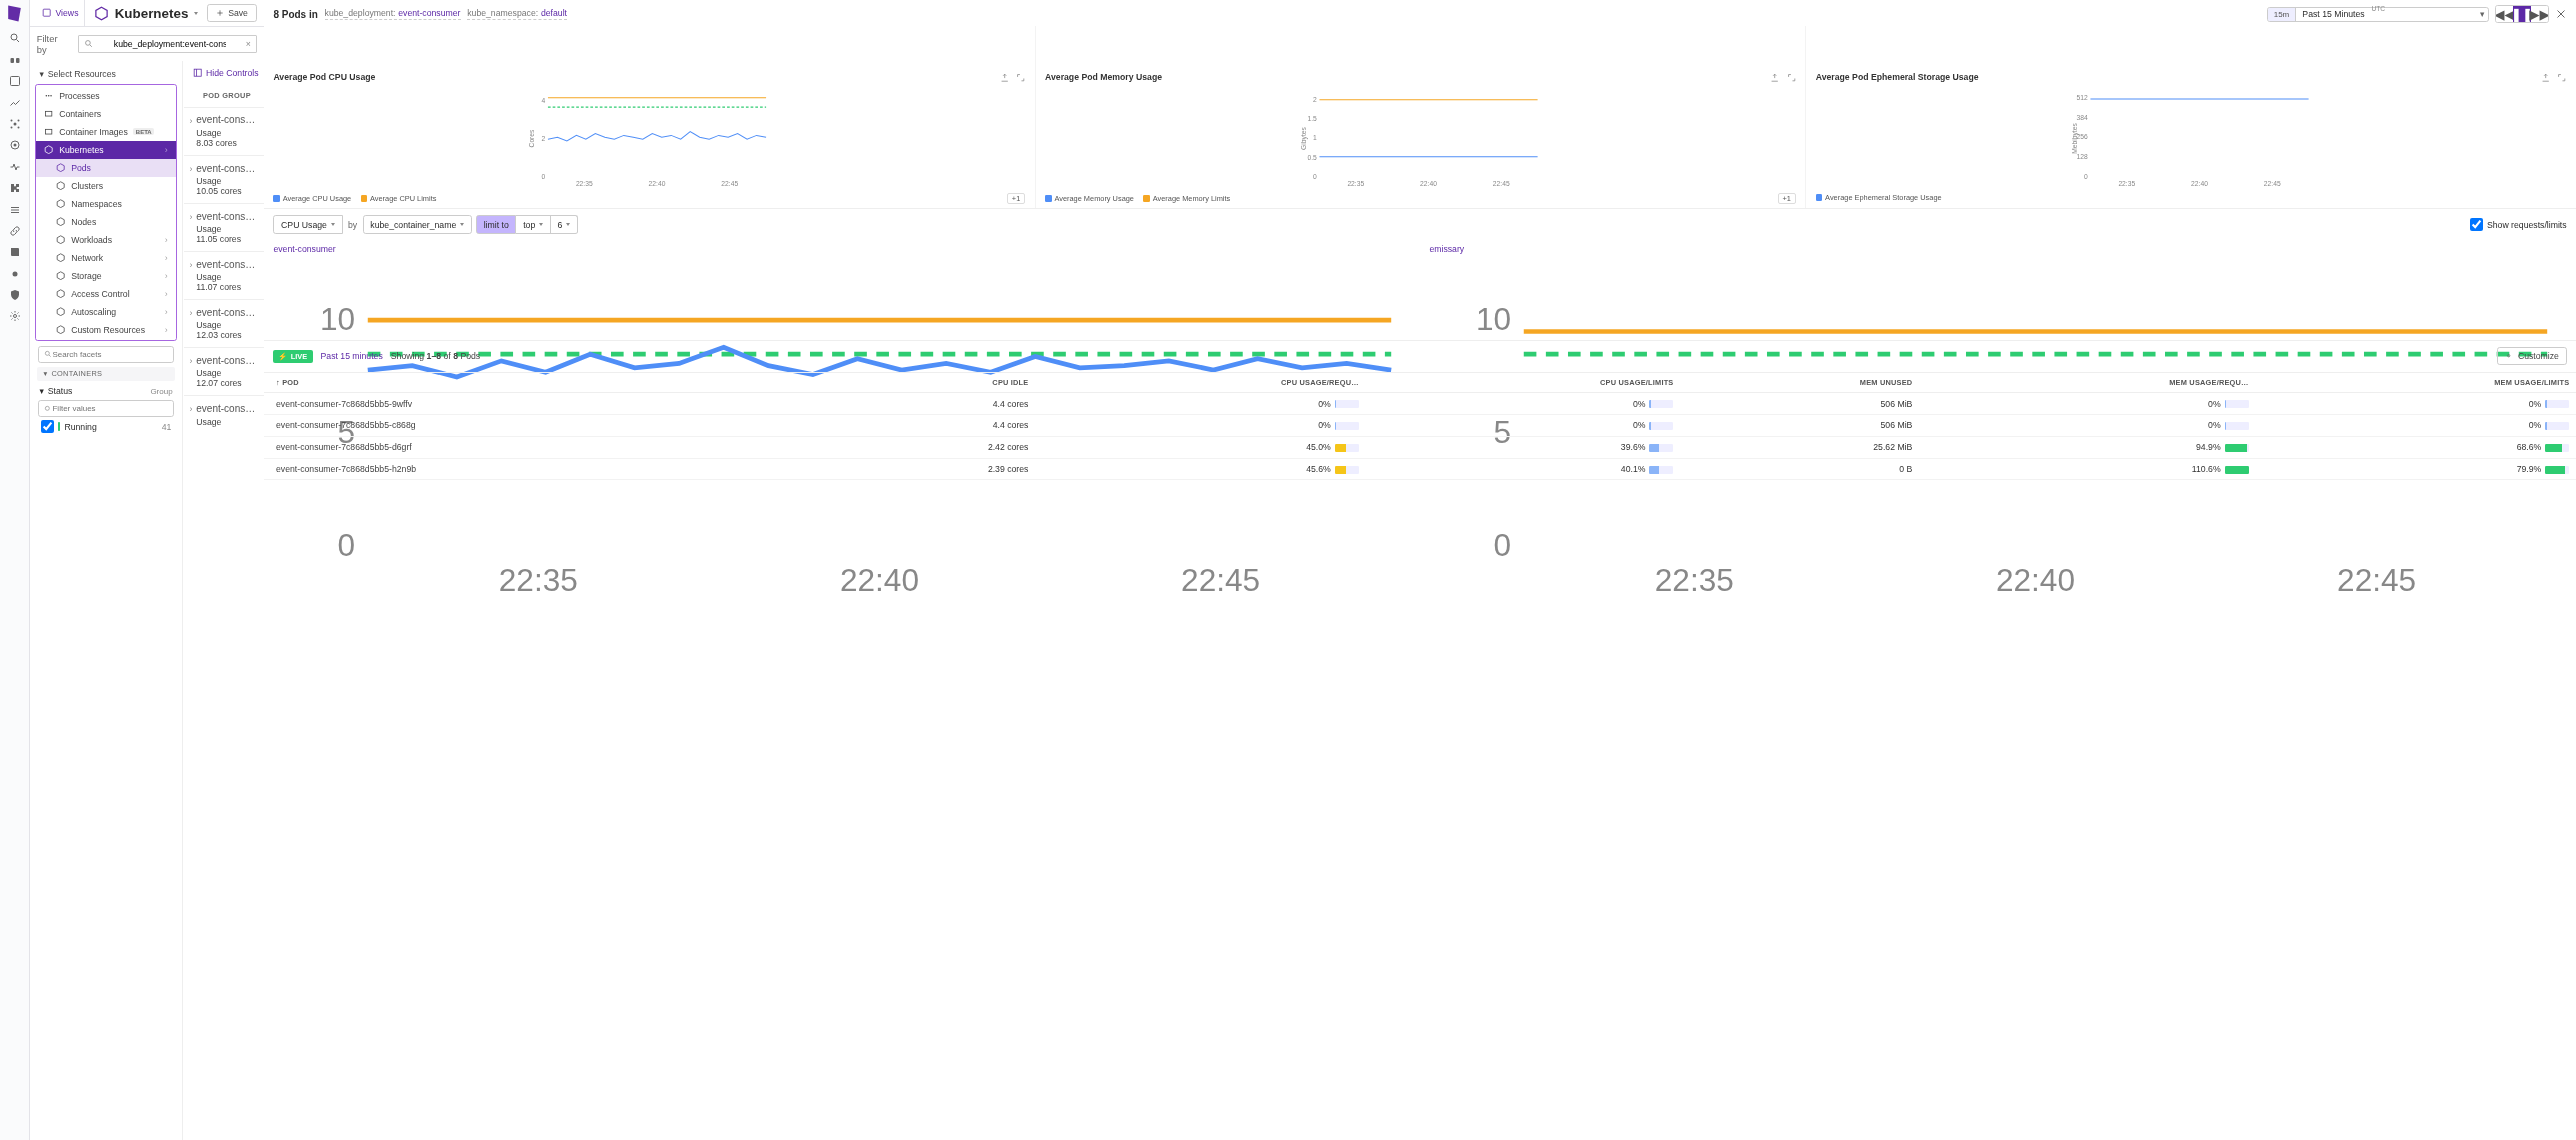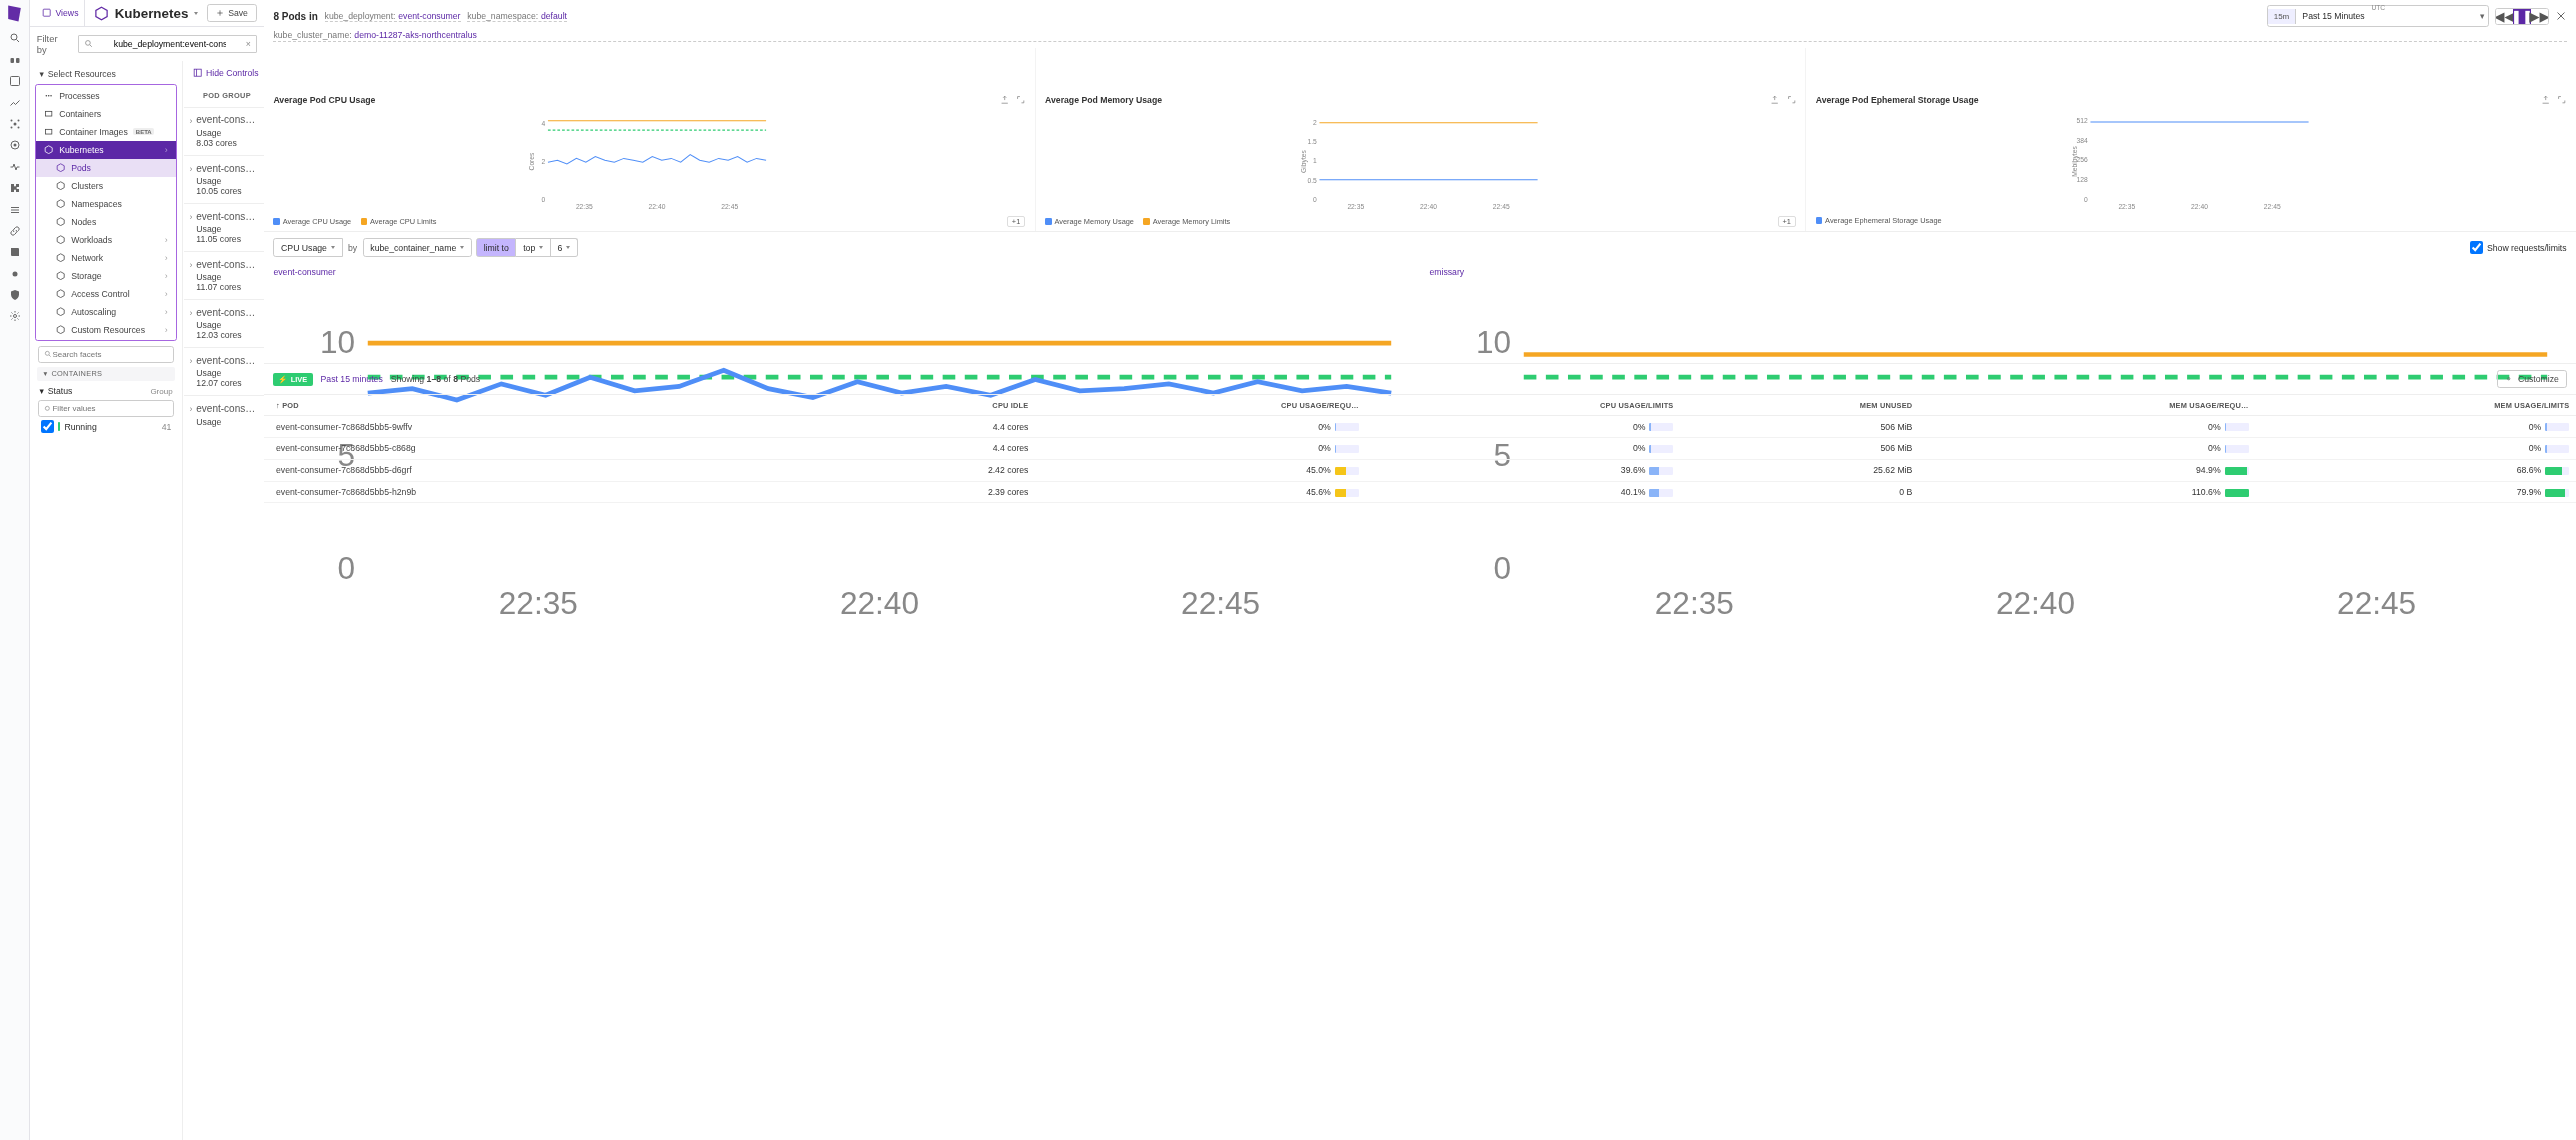--- a/index.html
+++ b/index.html
@@ -54,21 +54,21 @@
 .podrow .u-val { font-size: 8.7px; color: #444; }
 
 
 .panel { position: fixed; left: 264px; top: 0; right: 0; bottom: 0; background: #fff; display: flex; flex-direction: column; }
 .panel-hdr { display: flex; align-items: center; padding: 5.4px 9.4px 2.7px; gap: 6.7px; }
 .panel-hdr .title { font-size: 10px; font-weight: 600; }
 .scope { display: flex; align-items: center; gap: 2.7px; border-bottom: 0.7px dashed #ccc; padding-bottom: 0.7px; font-size: 8.7px; }
 .scope .k { color: #777; }
 .scope .v { color: #5c28a6; font-weight: 500; }
 .time-ctl { margin-left: auto; display: flex; align-items: center; gap: 5.4px; }
-.time-box { border: 0.7px solid #ccc; border-radius: 2.7px; display: flex; align-items: center; height: 22px; overflow: hidden; }
+.time-box { border: 0.7px solid #ccc; border-radius: 2.7px; display: flex; align-items: center; height: 15px; overflow: hidden; }
 .time-box .pre { background: #eef; padding: 2.7px 5.4px; font-size: 8px; color: #555; border-right: 0.7px solid #ccc; }
 .time-box .txt { padding: 2.7px 6.7px; font-size: 8.7px; flex: 1; }
 .time-box .car { padding: 2.7px 4px; color: #666; }
 .utc { position: absolute; top: -1.3px; font-size: 6.7px; color: #888; left: 50%; transform: translateX(-50%); }
 .time-wrap { position: relative; }
 .play-ctl { display: flex; border: 0.7px solid #ccc; border-radius: 2.7px; overflow: hidden; height: 17.5px; }
 .play-ctl button { border: none; background: #fff; width: 17.5px; cursor: pointer; color: #555; display: flex; align-items: center; justify-content: center; }
 .play-ctl button.on { background: #5c28a6; color: #fff; }
 .close-x { color: #666; cursor: pointer; }
 .panel-sub { padding: 0 9.4px 6.7px; }
@@ -439,26 +439,20 @@
       <div class="play-ctl">
         <button>◀◀</button>
         <button class="on">❚❚</button>
         <button>▶▶</button>
       </div>
       <svg width="12" height="12" class="close-x" viewBox="0 0 24 24">
           <line x1="5" y1="5" x2="19" y2="19" stroke="currentColor" stroke-width="2"></line>
           <line x1="19" y1="5" x2="5" y2="19" stroke="currentColor" stroke-width="2"></line>
         </svg>
     </div>
-  </div>
-  <div class="panel-sub">
-    <span class="scope">
-        <span class="k">kube_cluster_name:</span>
-        <span class="v">demo-11287-aks-northcentralus</span>
-      </span>
   </div>
 
   <div class="charts3" id="charts3">
       <div class="chart">
         <div class="chart-hdr">
           <span>Average Pod CPU Usage</span>
           <span class="acts">
             <svg width="9.4" height="9.4" viewBox="0 0 24 24">
               <path d="M12 3v10M8 7l4-4 4 4M4 21h16" fill="none" stroke="currentColor" stroke-width="2"></path>
             </svg>

